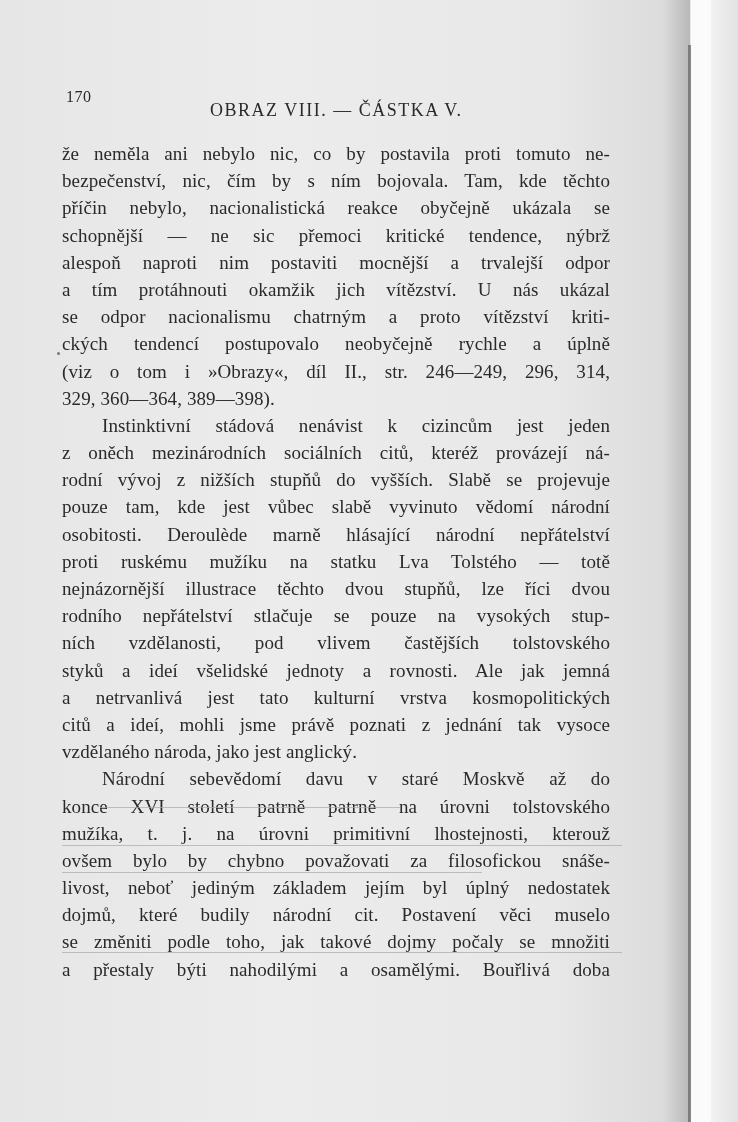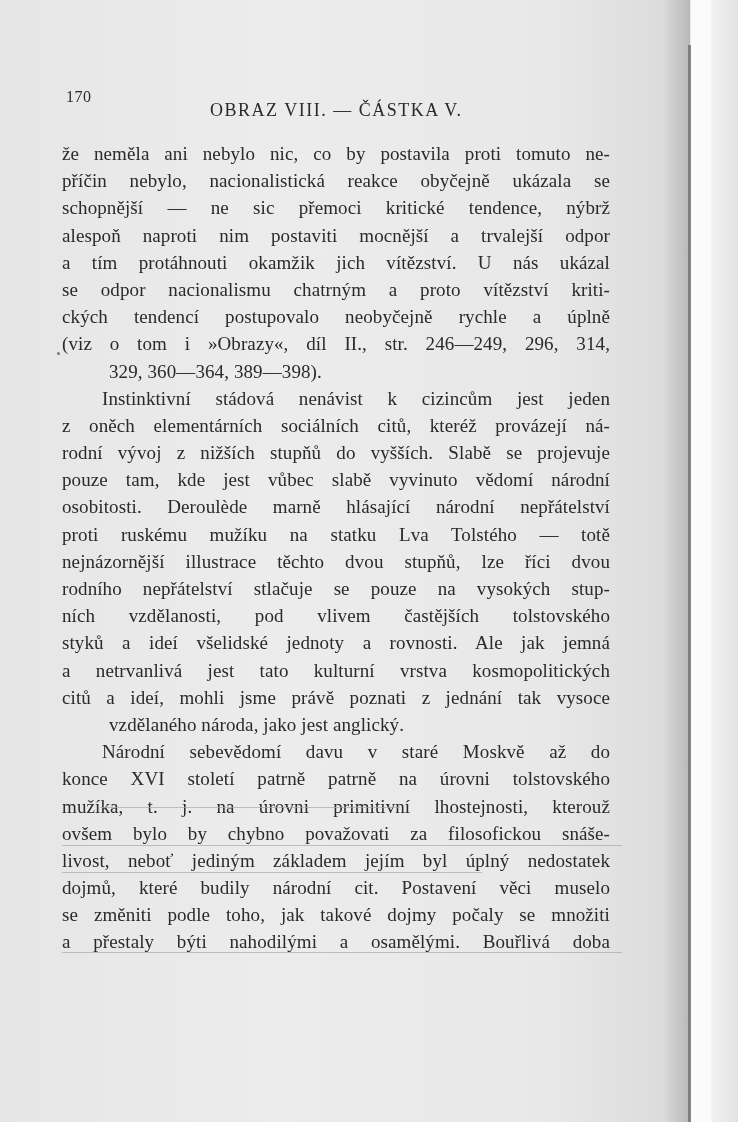--- a/index.html
+++ b/index.html
@@ -74,21 +74,20 @@
       height: 27.2px;
       line-height: 27.2px;
       font-size: 19px;
       white-space: nowrap;
       text-align: justify;
       text-align-last: justify;
       letter-spacing: 0.1px;
     }
     .line.last {
       text-align-last: left;
-      margin-left: 47px;
     }
     .line.indent {
       padding-left: 40px;
     }
     .pencil-mark {
       position: absolute;
       height: 1px;
       background: #a8a8a8;
       opacity: 0.7;
     }
@@ -105,33 +104,34 @@
 <div class="page">
   <div class="header">
     <span class="page-number">170</span>
     <span class="running-head">OBRAZ VIII. — ČÁSTKA V.</span>
   </div>
 
   <div class="text-block">
 
     <div>
       <span class="line">že neměla ani nebylo nic, co by postavila proti tomuto ne-</span>
+      <span class="line">bezpečenství, nic, čím by s ním bojovala. Tam, kde těchto</span>
       <span class="line">příčin nebylo, nacionalistická reakce obyčejně ukázala se</span>
       <span class="line">schopnější — ne sic přemoci kritické tendence, nýbrž</span>
       <span class="line">alespoň naproti nim postaviti mocnější a trvalejší odpor</span>
       <span class="line">a tím protáhnouti okamžik jich vítězství. U nás ukázal</span>
       <span class="line">se odpor nacionalismu chatrným a proto vítězství kriti-</span>
       <span class="line">ckých tendencí postupovalo neobyčejně rychle a úplně</span>
       <span class="line">(viz o tom i »Obrazy«, díl II., str. 246—249, 296, 314,</span>
       <span class="line last">329, 360—364, 389—398).</span>
     </div>
 
     <div>
       <span class="line indent">Instinktivní stádová nenávist k cizincům jest jeden</span>
-      <span class="line">z oněch elementárních sociálních citů, kteréž provázejí ná-</span>
+      <span class="line">z oněch mezinárodních sociálních citů, kteréž provázejí ná-</span>
       <span class="line">rodní vývoj z nižších stupňů do vyšších. Slabě se projevuje</span>
       <span class="line">pouze tam, kde jest vůbec slabě vyvinuto vědomí národní</span>
       <span class="line">osobitosti. Deroulède marně hlásající národní nepřátelství</span>
       <span class="line">proti ruskému mužíku na statku Lva Tolstého — totě</span>
       <span class="line">nejnázornější illustrace těchto dvou stupňů, lze říci dvou</span>
       <span class="line">rodního nepřátelství stlačuje se pouze na vysokých stup-</span>
       <span class="line">ních vzdělanosti, pod vlivem častějších tolstovského</span>
       <span class="line">styků a ideí všelidské jednoty a rovnosti. Ale jak jemná</span>
       <span class="line">a netrvanlivá jest tato kulturní vrstva kosmopolitických</span>
       <span class="line">citů a ideí, mohli jsme právě poznati z jednání tak vysoce</span>

